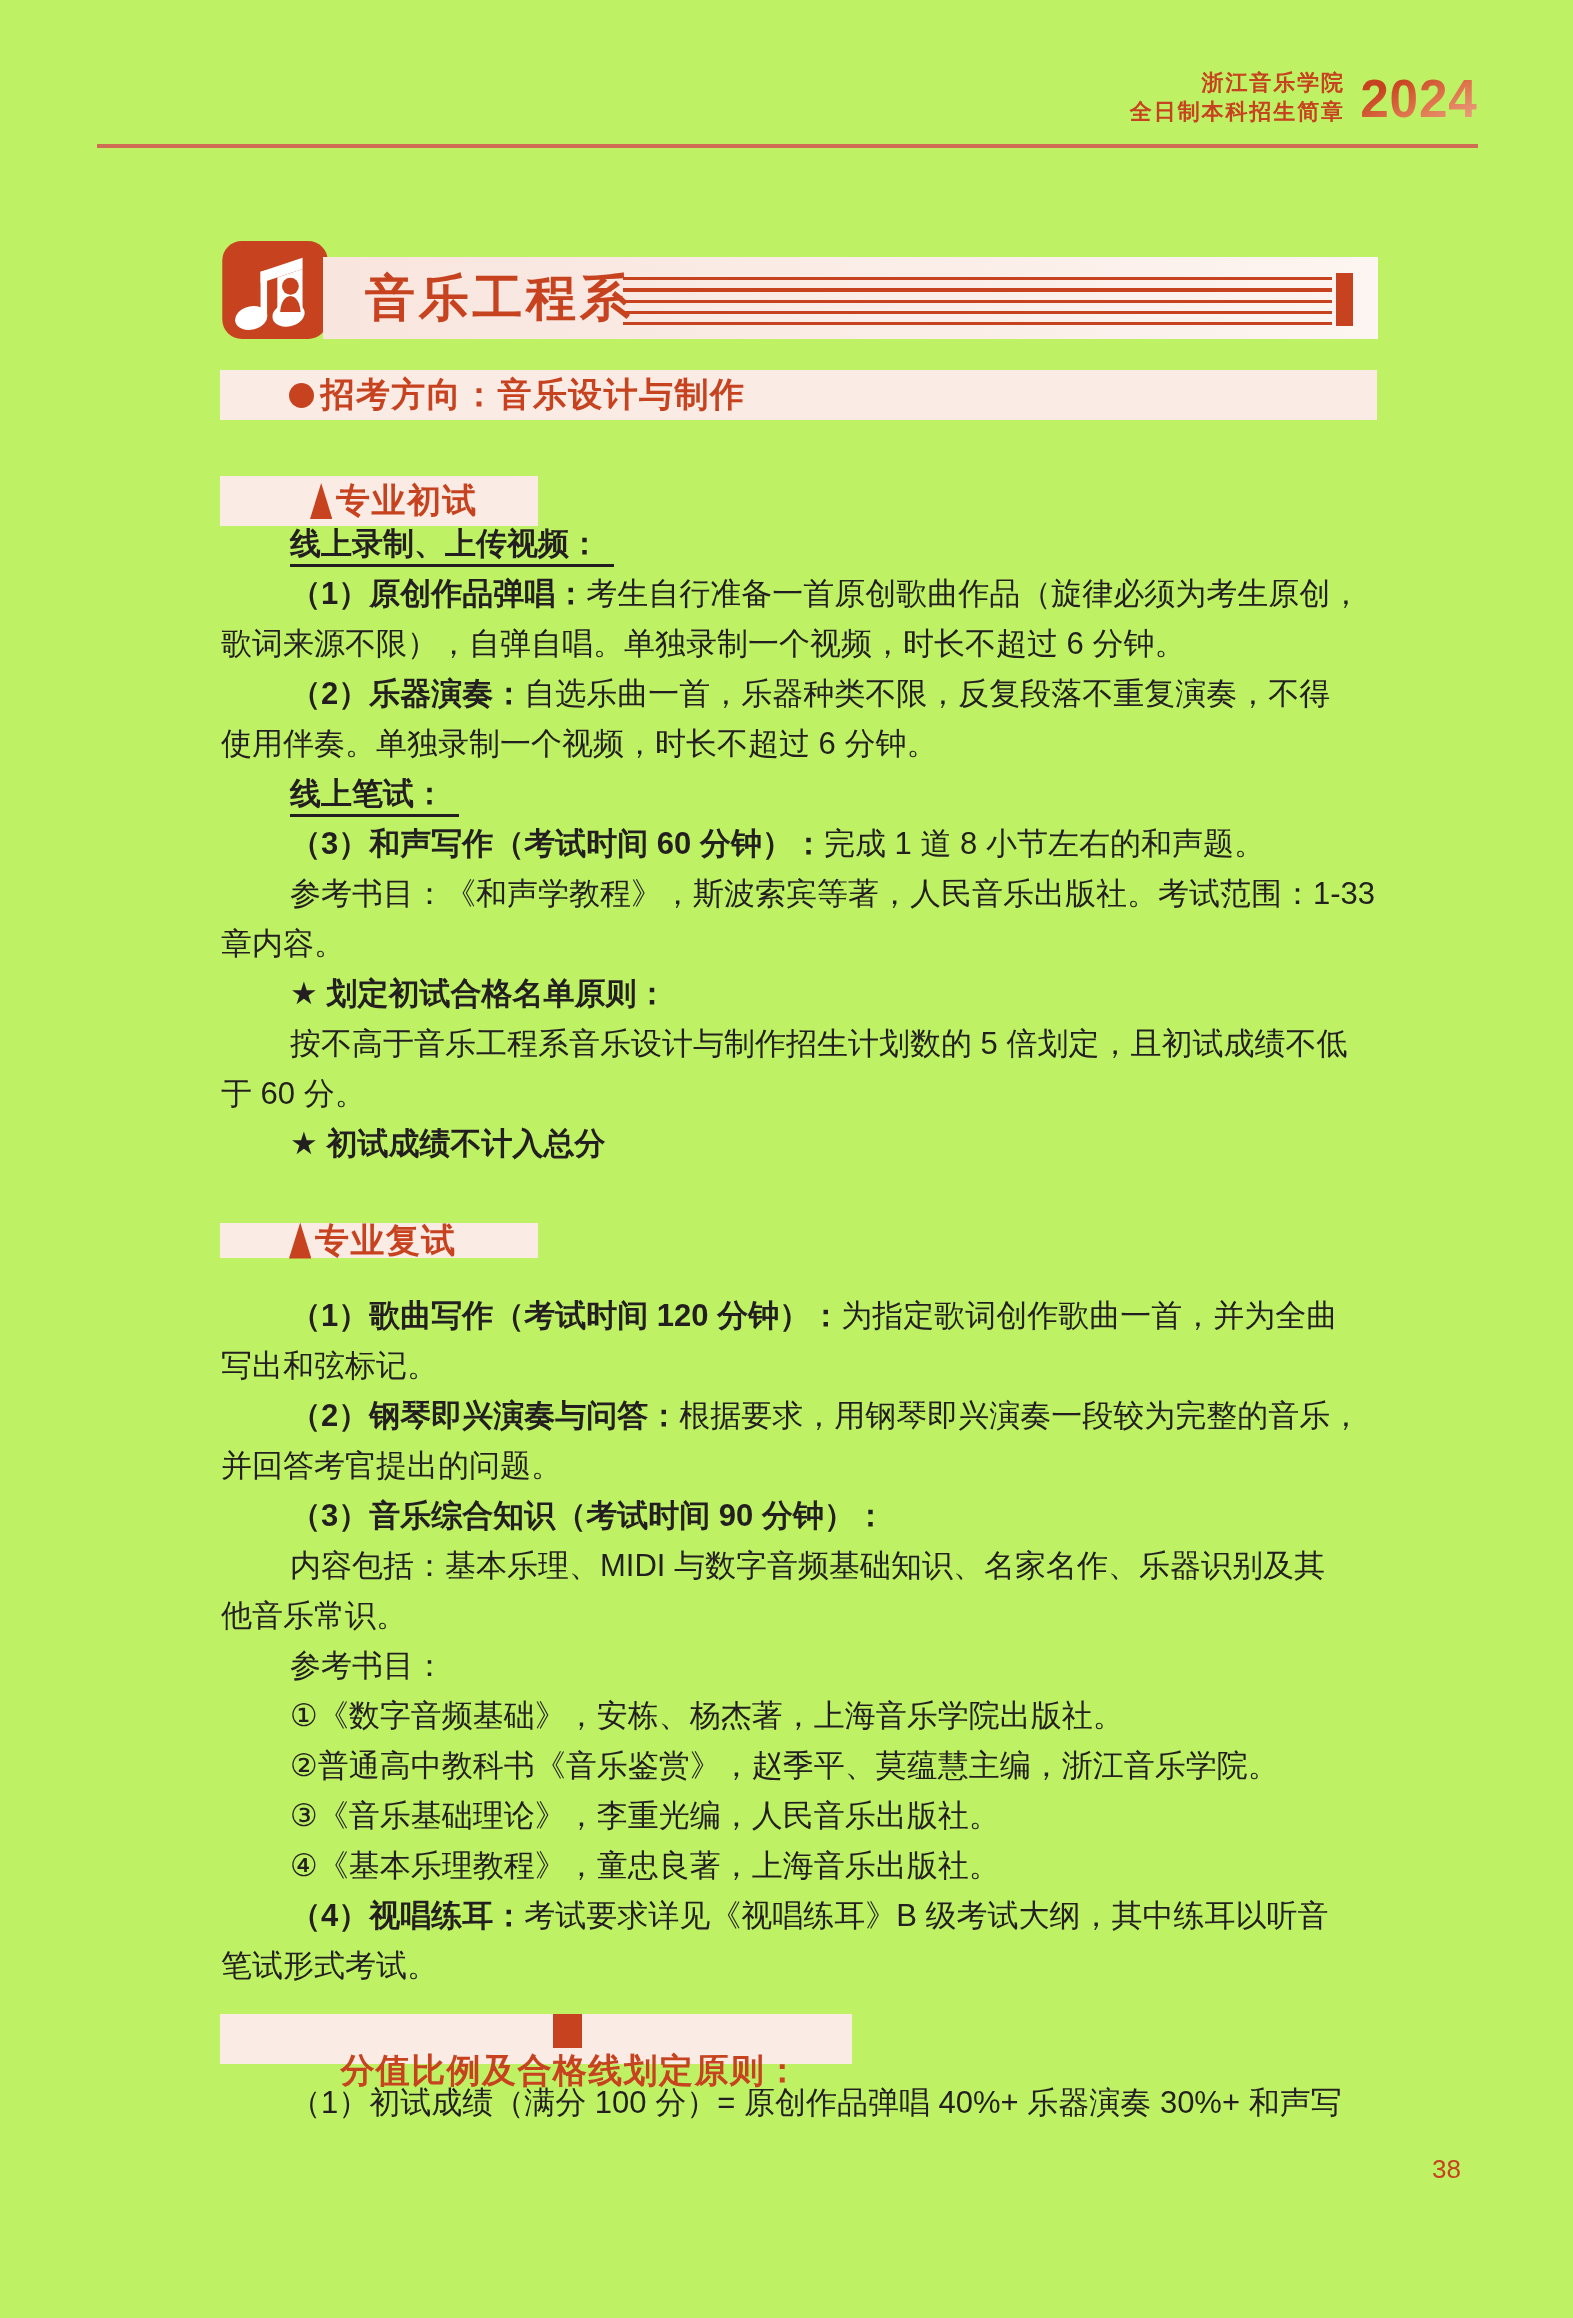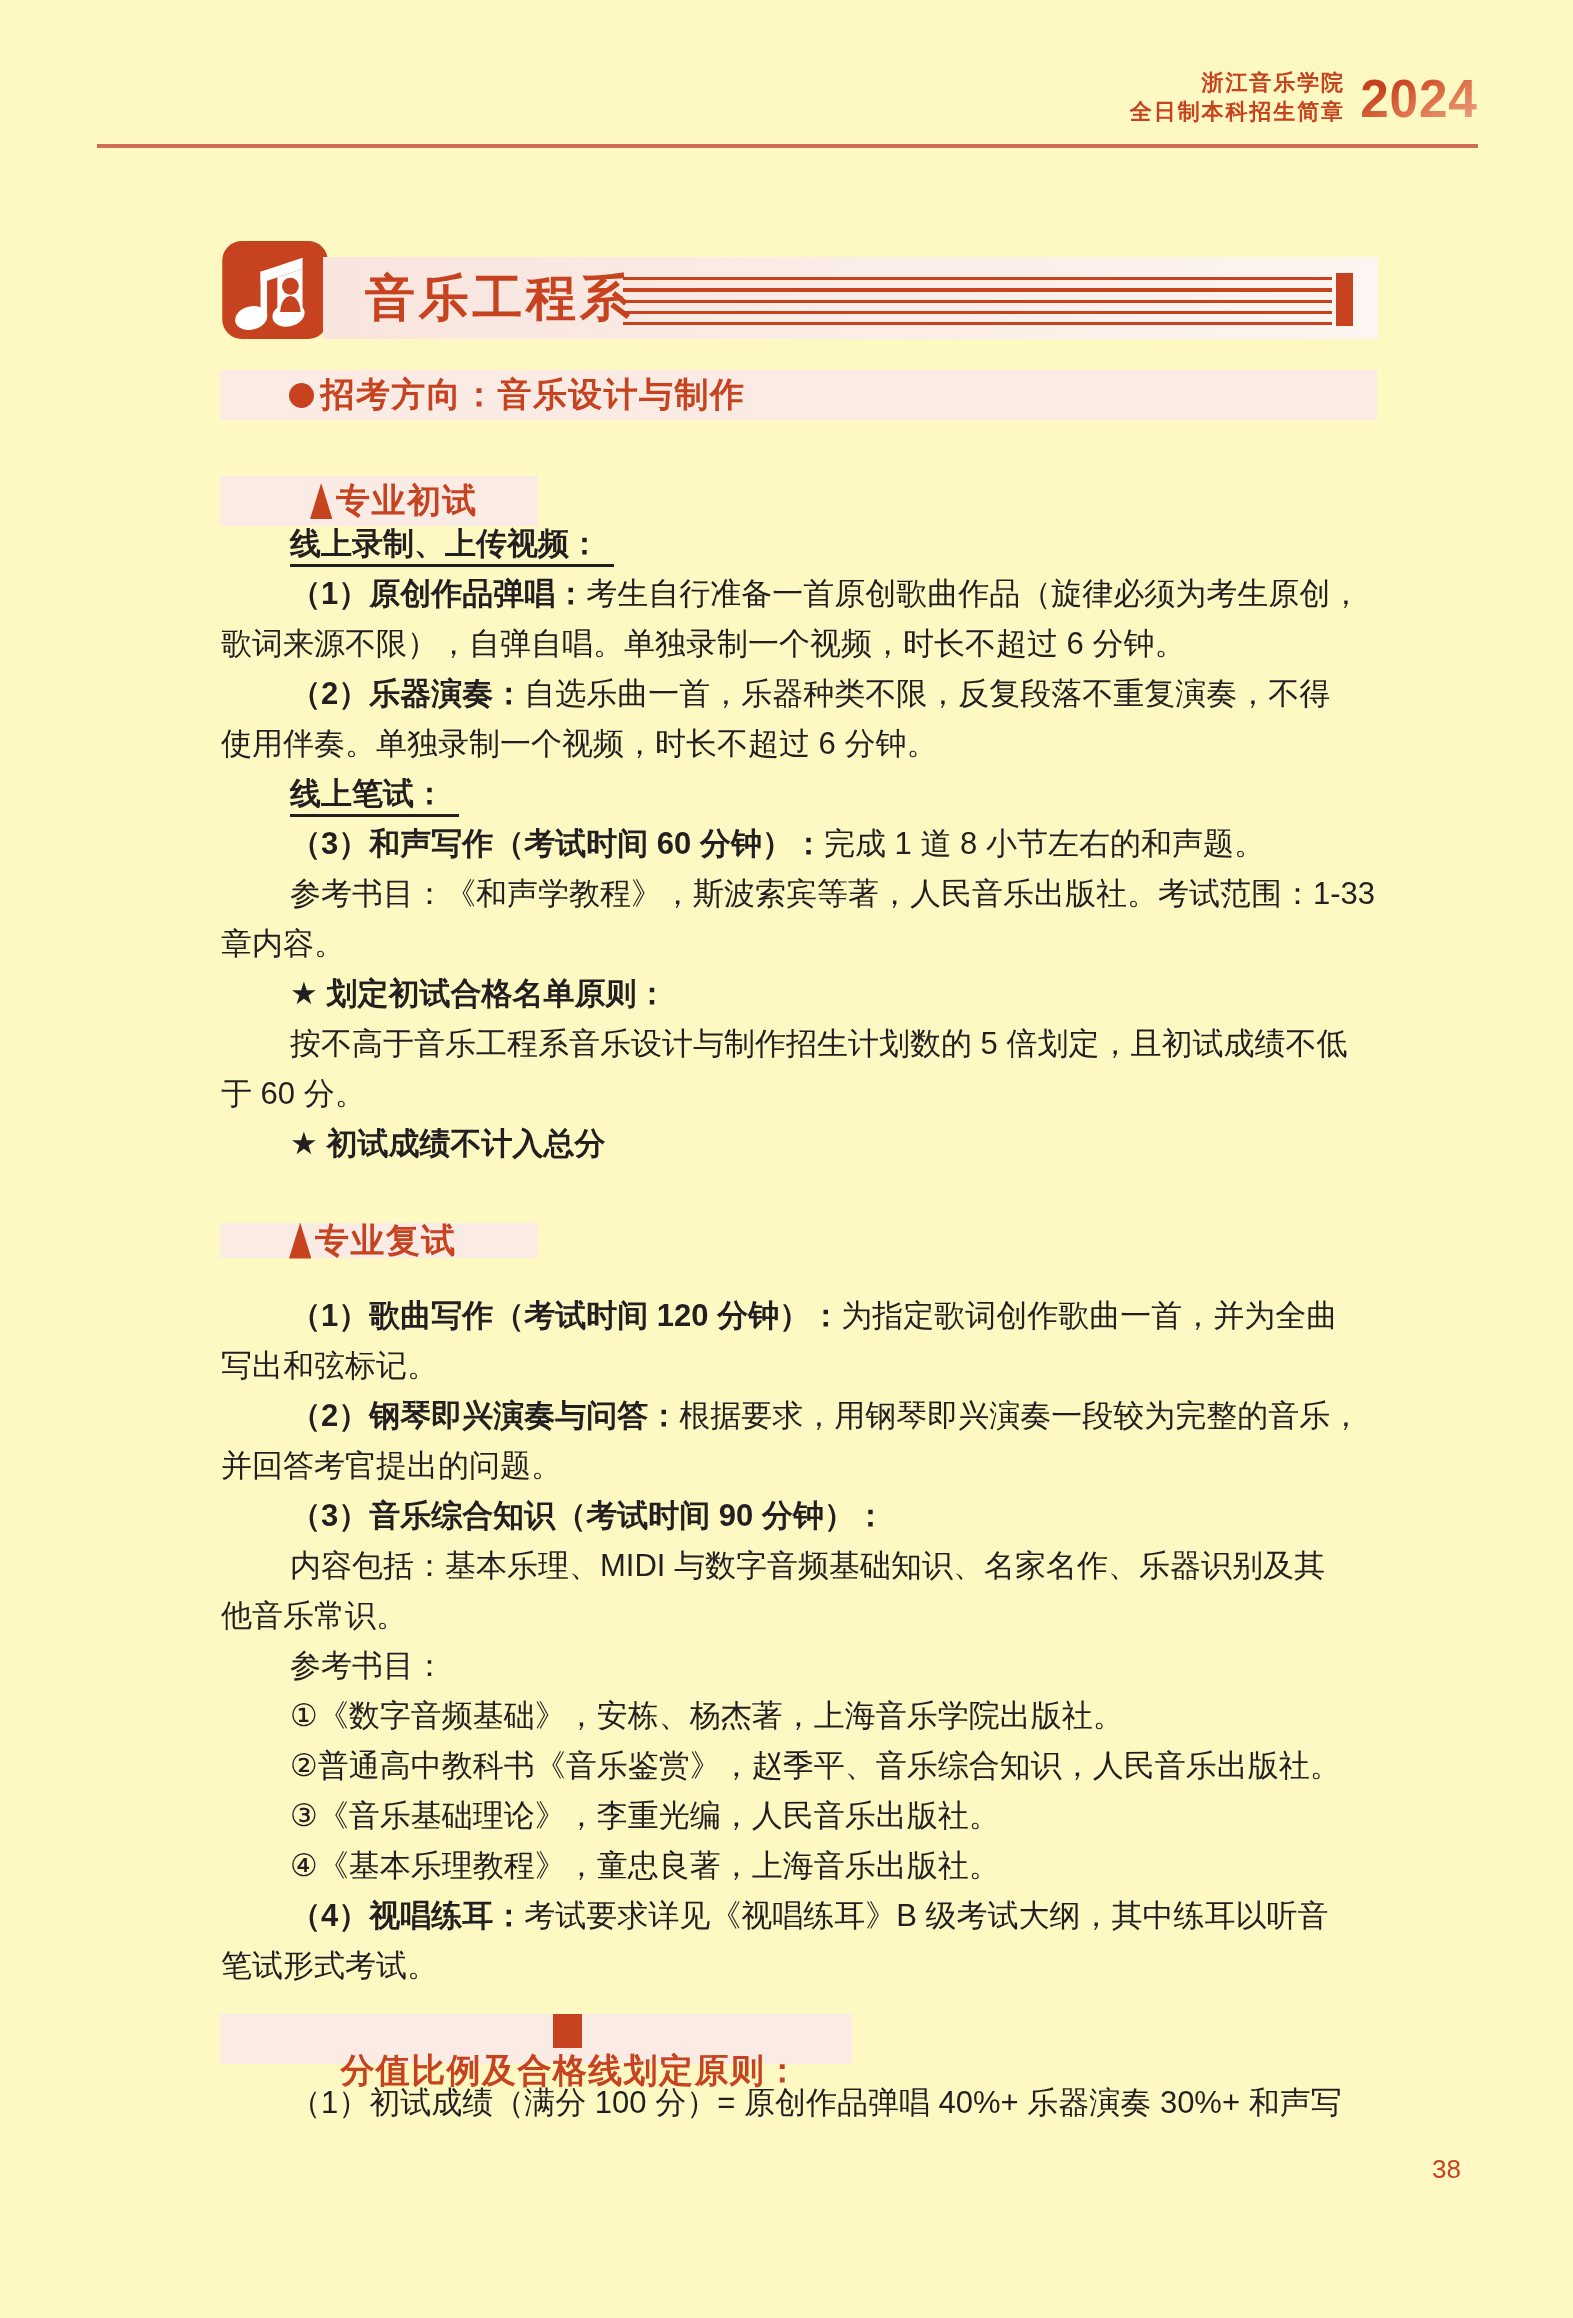--- a/index.html
+++ b/index.html
@@ -1,17 +1,17 @@
 <!DOCTYPE html>
 <html style="font-size:7.5px"><head>
 <meta charset="utf-8">
 <style>
   html,body{margin:0;padding:0;background:#ffffff;}
   .page{
-    position:relative;width:1574px;height:2319px;background:#fef9c3;
+    position:relative;width:1574px;height:2319px;background:#bef264;
     font-family:"Liberation Sans","DejaVu Sans",sans-serif;color:#231f20;overflow:hidden;
   }
   
   .header{position:absolute;top:69px;right:96px;display:flex;align-items:center;gap:9.3px;}
   .header-text{text-align:right;color:#c7431f;font-weight:bold;font-size:22px;line-height:28.5px;letter-spacing:1.9px;}
   .year{
     font-size:54px;font-weight:bold;line-height:1;transform:scaleX(.95);transform-origin:right;
     background:linear-gradient(155deg,#c7431f 25%,#e0764f 60%,#eba183 95%);
     -webkit-background-clip:text;background-clip:text;color:transparent;letter-spacing:0.9px;
   }
@@ -115,21 +115,21 @@
   <div class="body-block" id="body2">
     <div class="line ind"><span class="b">（1）歌曲写作（考试时间 120 分钟）：</span><span>为指定歌词创作歌曲一首，并为全曲</span></div>
     <div class="line"><span class="b"></span><span>写出和弦标记。</span></div>
     <div class="line ind"><span class="b">（2）钢琴即兴演奏与问答：</span><span>根据要求，用钢琴即兴演奏一段较为完整的音乐，</span></div>
     <div class="line"><span class="b"></span><span>并回答考官提出的问题。</span></div>
     <div class="line ind"><span class="b">（3）音乐综合知识（考试时间 90 分钟）：</span><span></span></div>
     <div class="line ind"><span class="b"></span><span>内容包括：基本乐理、MIDI 与数字音频基础知识、名家名作、乐器识别及其</span></div>
     <div class="line"><span class="b"></span><span>他音乐常识。</span></div>
     <div class="line ind"><span class="b"></span><span>参考书目：</span></div>
     <div class="line ind"><span class="b"></span><span>①《数字音频基础》，安栋、杨杰著，上海音乐学院出版社。</span></div>
-    <div class="line ind"><span class="b"></span><span>②普通高中教科书《音乐鉴赏》，赵季平、音乐综合知识，人民音乐出版社。</span></div>
+    <div class="line ind"><span class="b"></span><span>②普通高中教科书《音乐鉴赏》，赵季平、莫蕴慧主编，浙江音乐学院。</span></div>
     <div class="line ind"><span class="b"></span><span>③《音乐基础理论》，李重光编，人民音乐出版社。</span></div>
     <div class="line ind"><span class="b"></span><span>④《基本乐理教程》，童忠良著，上海音乐出版社。</span></div>
     <div class="line ind"><span class="b">（4）视唱练耳：</span><span>考试要求详见《视唱练耳》B 级考试大纲，其中练耳以听音</span></div>
     <div class="line"><span class="b"></span><span>笔试形式考试。</span></div>
   </div>
 
   <div class="banner" id="banner-score">
     <span class="sq"></span>
     <span class="btxt">分值比例及合格线划定原则：</span>
   </div>

